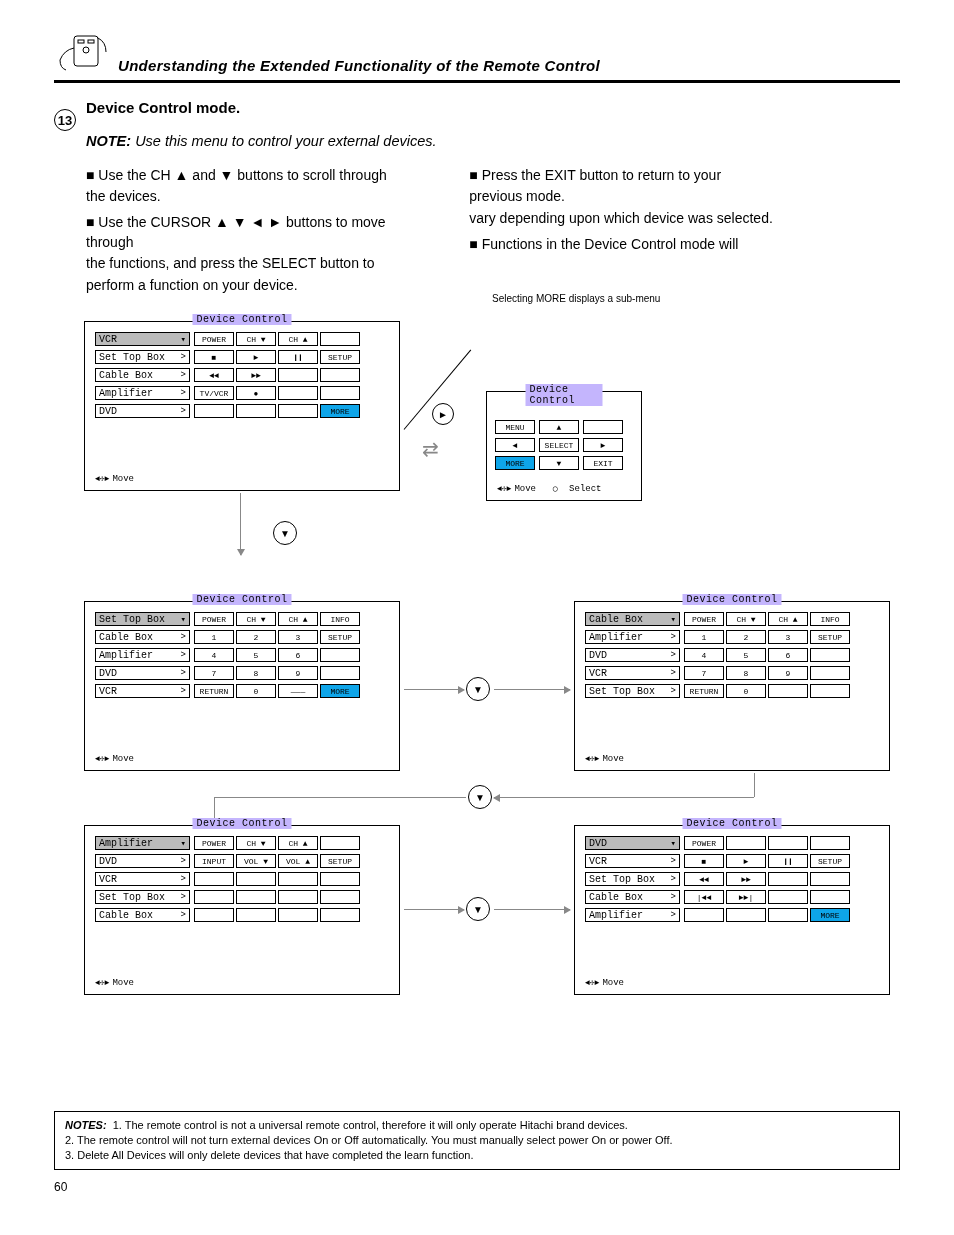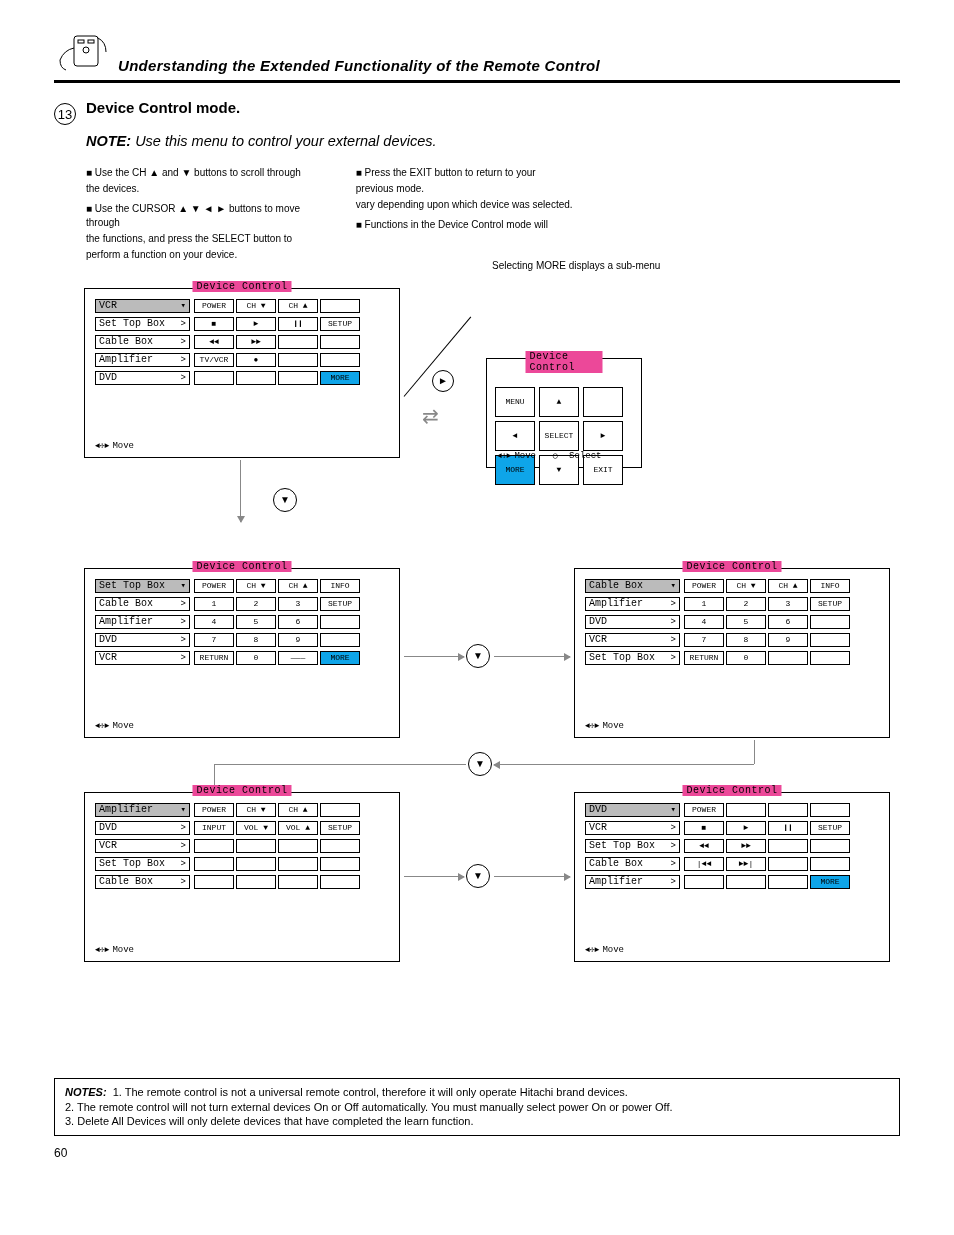--- a/index.html
+++ b/index.html
@@ -36,52 +36,53 @@
 
   
   .circled {
     border: 1.5px solid #000;
     border-radius: 50%;
     width: 22px; height: 22px;
     display: inline-flex;
     align-items: center; justify-content: center;
     font-size: 13px;
     vertical-align: top;
-    margin-top: 6px;
+    margin-top: 12px;
+    font-weight: bold;
   }
   .step-row { display: flex; margin-top: 14px; }
   .step-text { margin-left: 10px; font-size: 15px; line-height: 1.45; }
   .step-text p { margin: 0 0 12px 0; }
   .note {
     font-size: 14.5px;
     font-style: italic;
     margin: 2px 0 12px 0;
   }
   .subcols {
     display: flex;
-    gap: 36px;
-    font-size: 10px;
+    gap: 56px;
+    font-size: 14px;
     line-height: 1.4;
   }
   .subcol { flex: 1; }
   .subcol p { margin: 2px 0; }
 
   
   .panel {
     border: 1px solid #000;
     position: absolute;
     background: #fff;
     padding: 10px 10px 6px 10px;
   }
   .panel.big { width: 316px; height: 170px; }
   .panel-title {
     position: absolute;
     top: -8px; left: 50%;
     transform: translateX(-50%);
-    background: #ec4899;
+    background: #c4b5fd;
     padding: 0 4px;
     font-size: 10px;
     font-family: "Courier New", monospace;
     letter-spacing: .5px;
   }
   .dev-row {
     display: flex;
     align-items: center;
     margin-bottom: 4px;
     gap: 4px;
@@ -119,21 +120,21 @@
     position: absolute;
     bottom: 6px; left: 10px;
     font-family: "Courier New", monospace;
     font-size: 9px;
     display: flex; align-items: center; gap: 3px;
   }
   .foot .sym2 { font-size: 8px; line-height: 8px; }
 
   
   .panel.small { width: 156px; height: 110px; padding: 8px; }
-  .btn.sm { width: 40px; height: 30px; }
+  .btn.sm { width: 40px; height: 14px; }
 
   
   .dev-mini {
     border: 1px solid #000;
     width: 60px; height: 12px;
     font-size: 8px;
     font-family: "Courier New", monospace;
     display: inline-flex; align-items: center;
     padding: 0 2px;
     background: #bbb;

